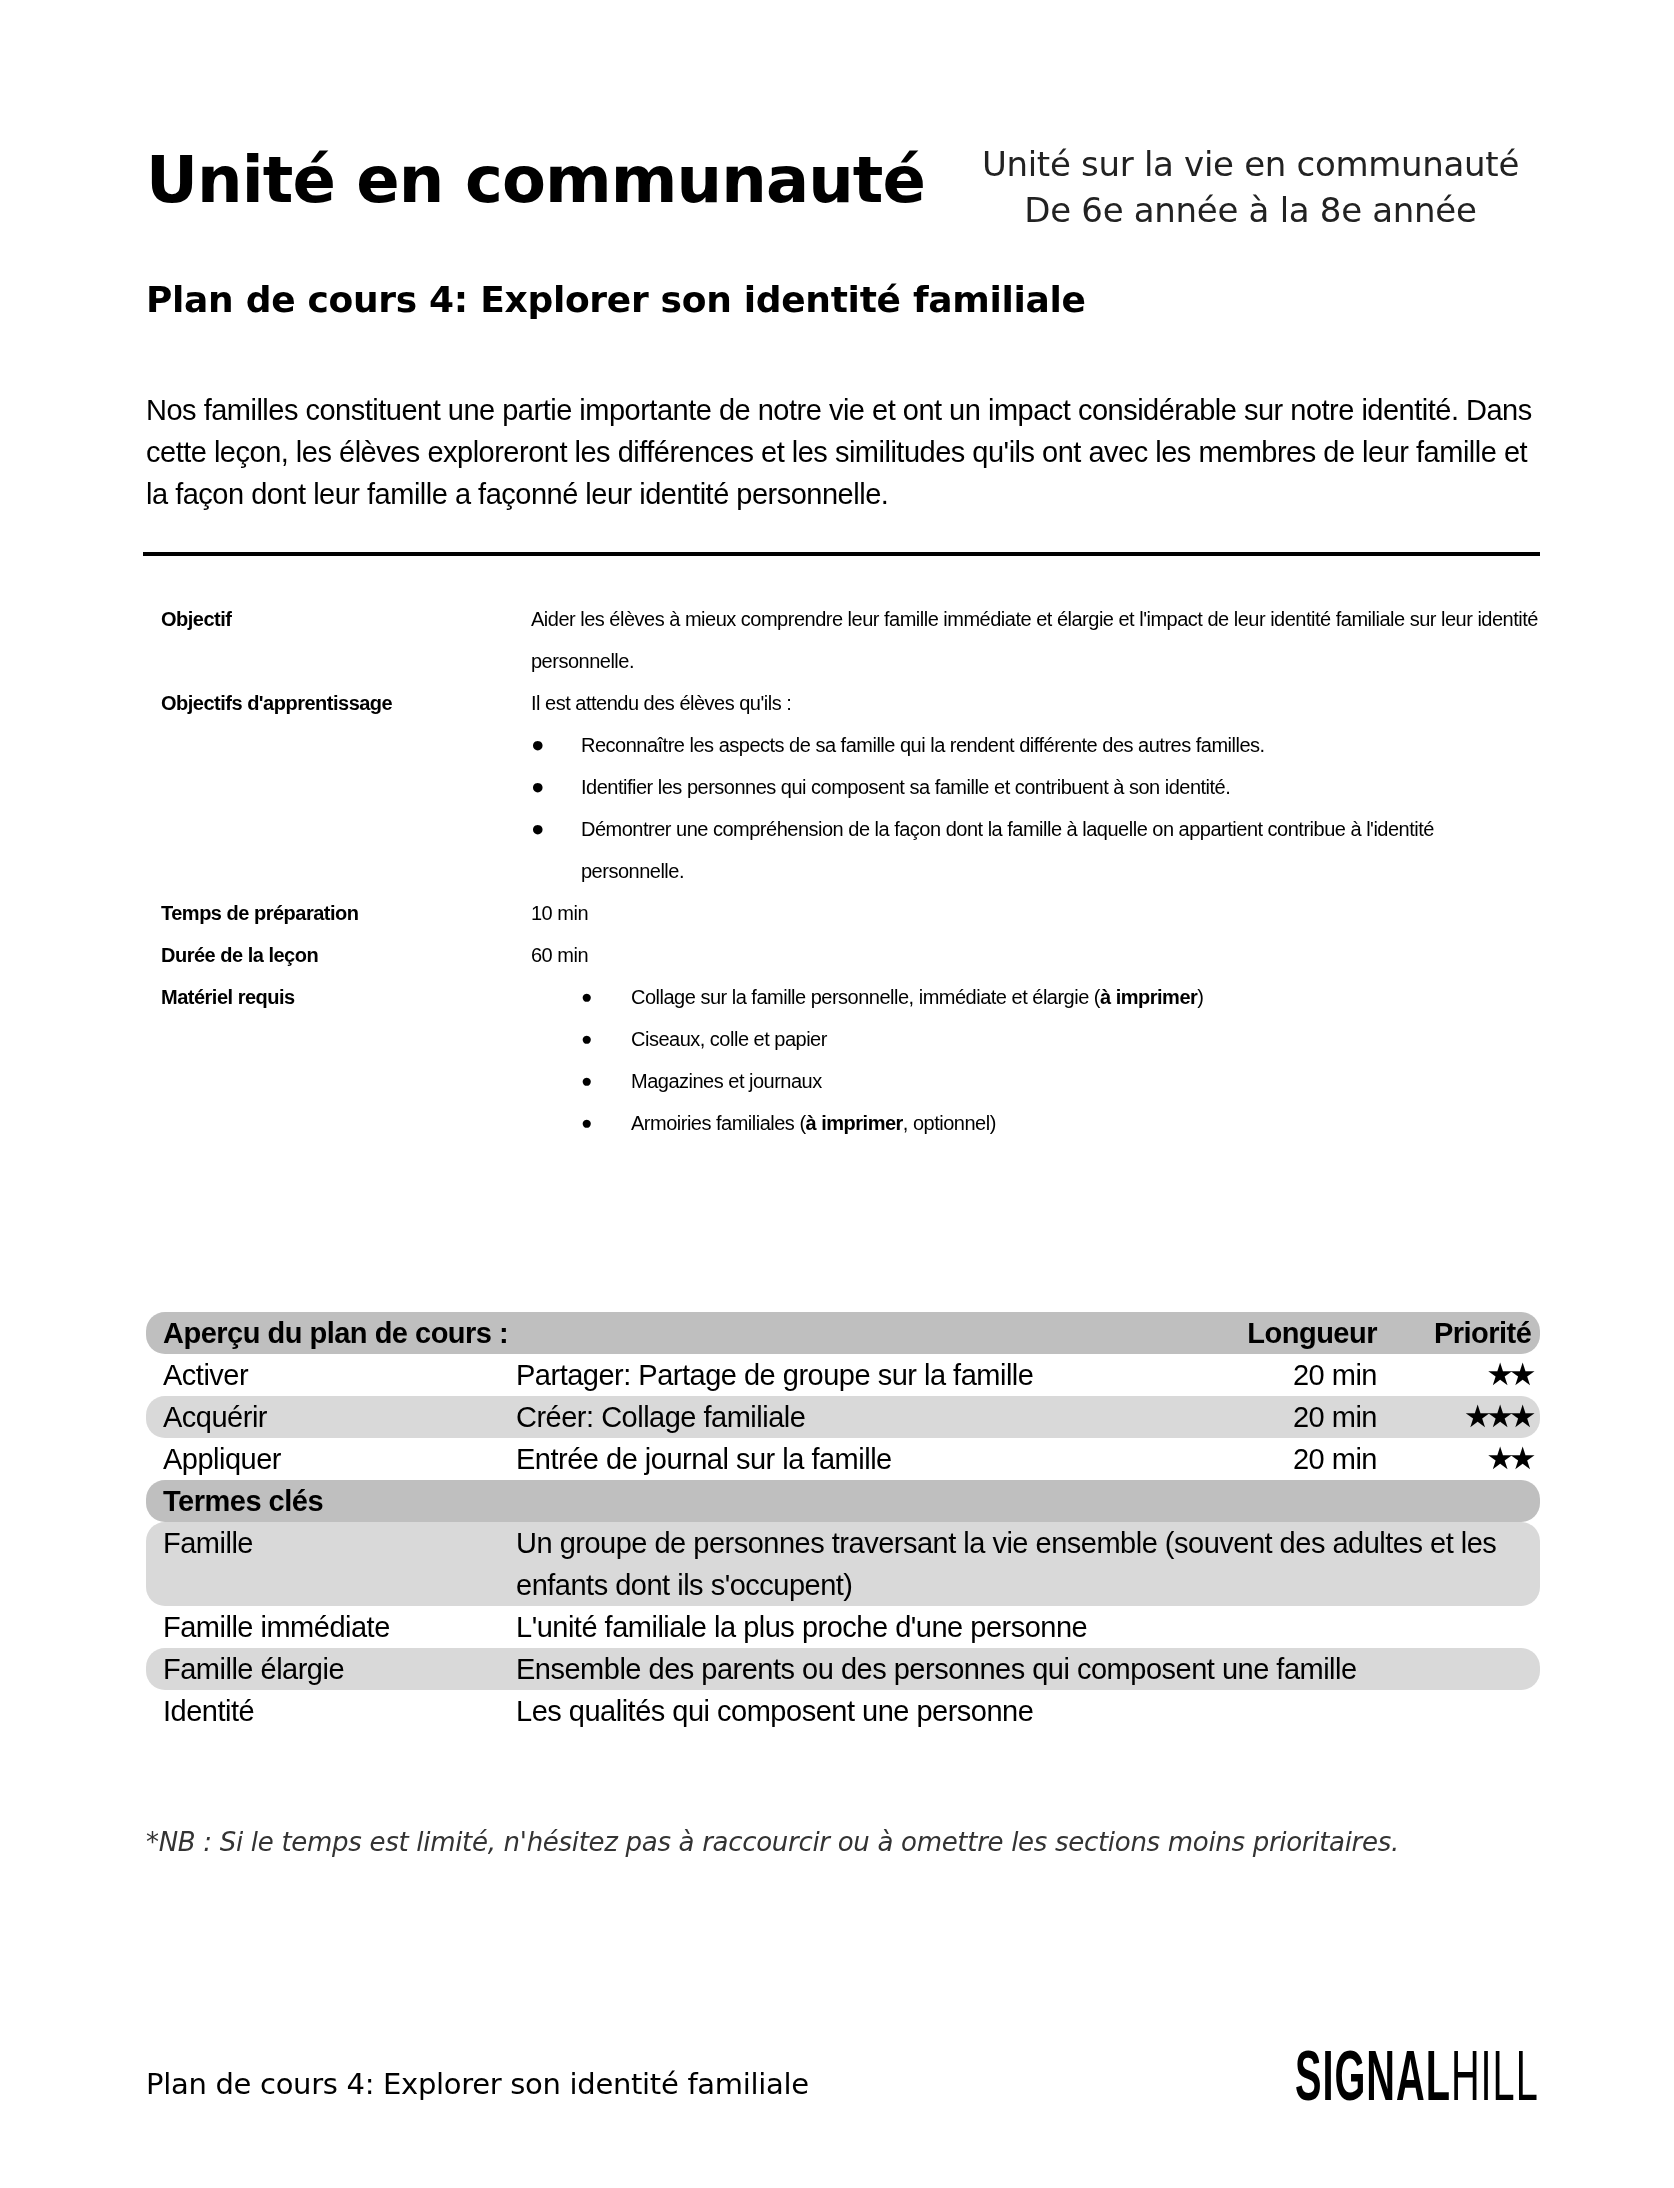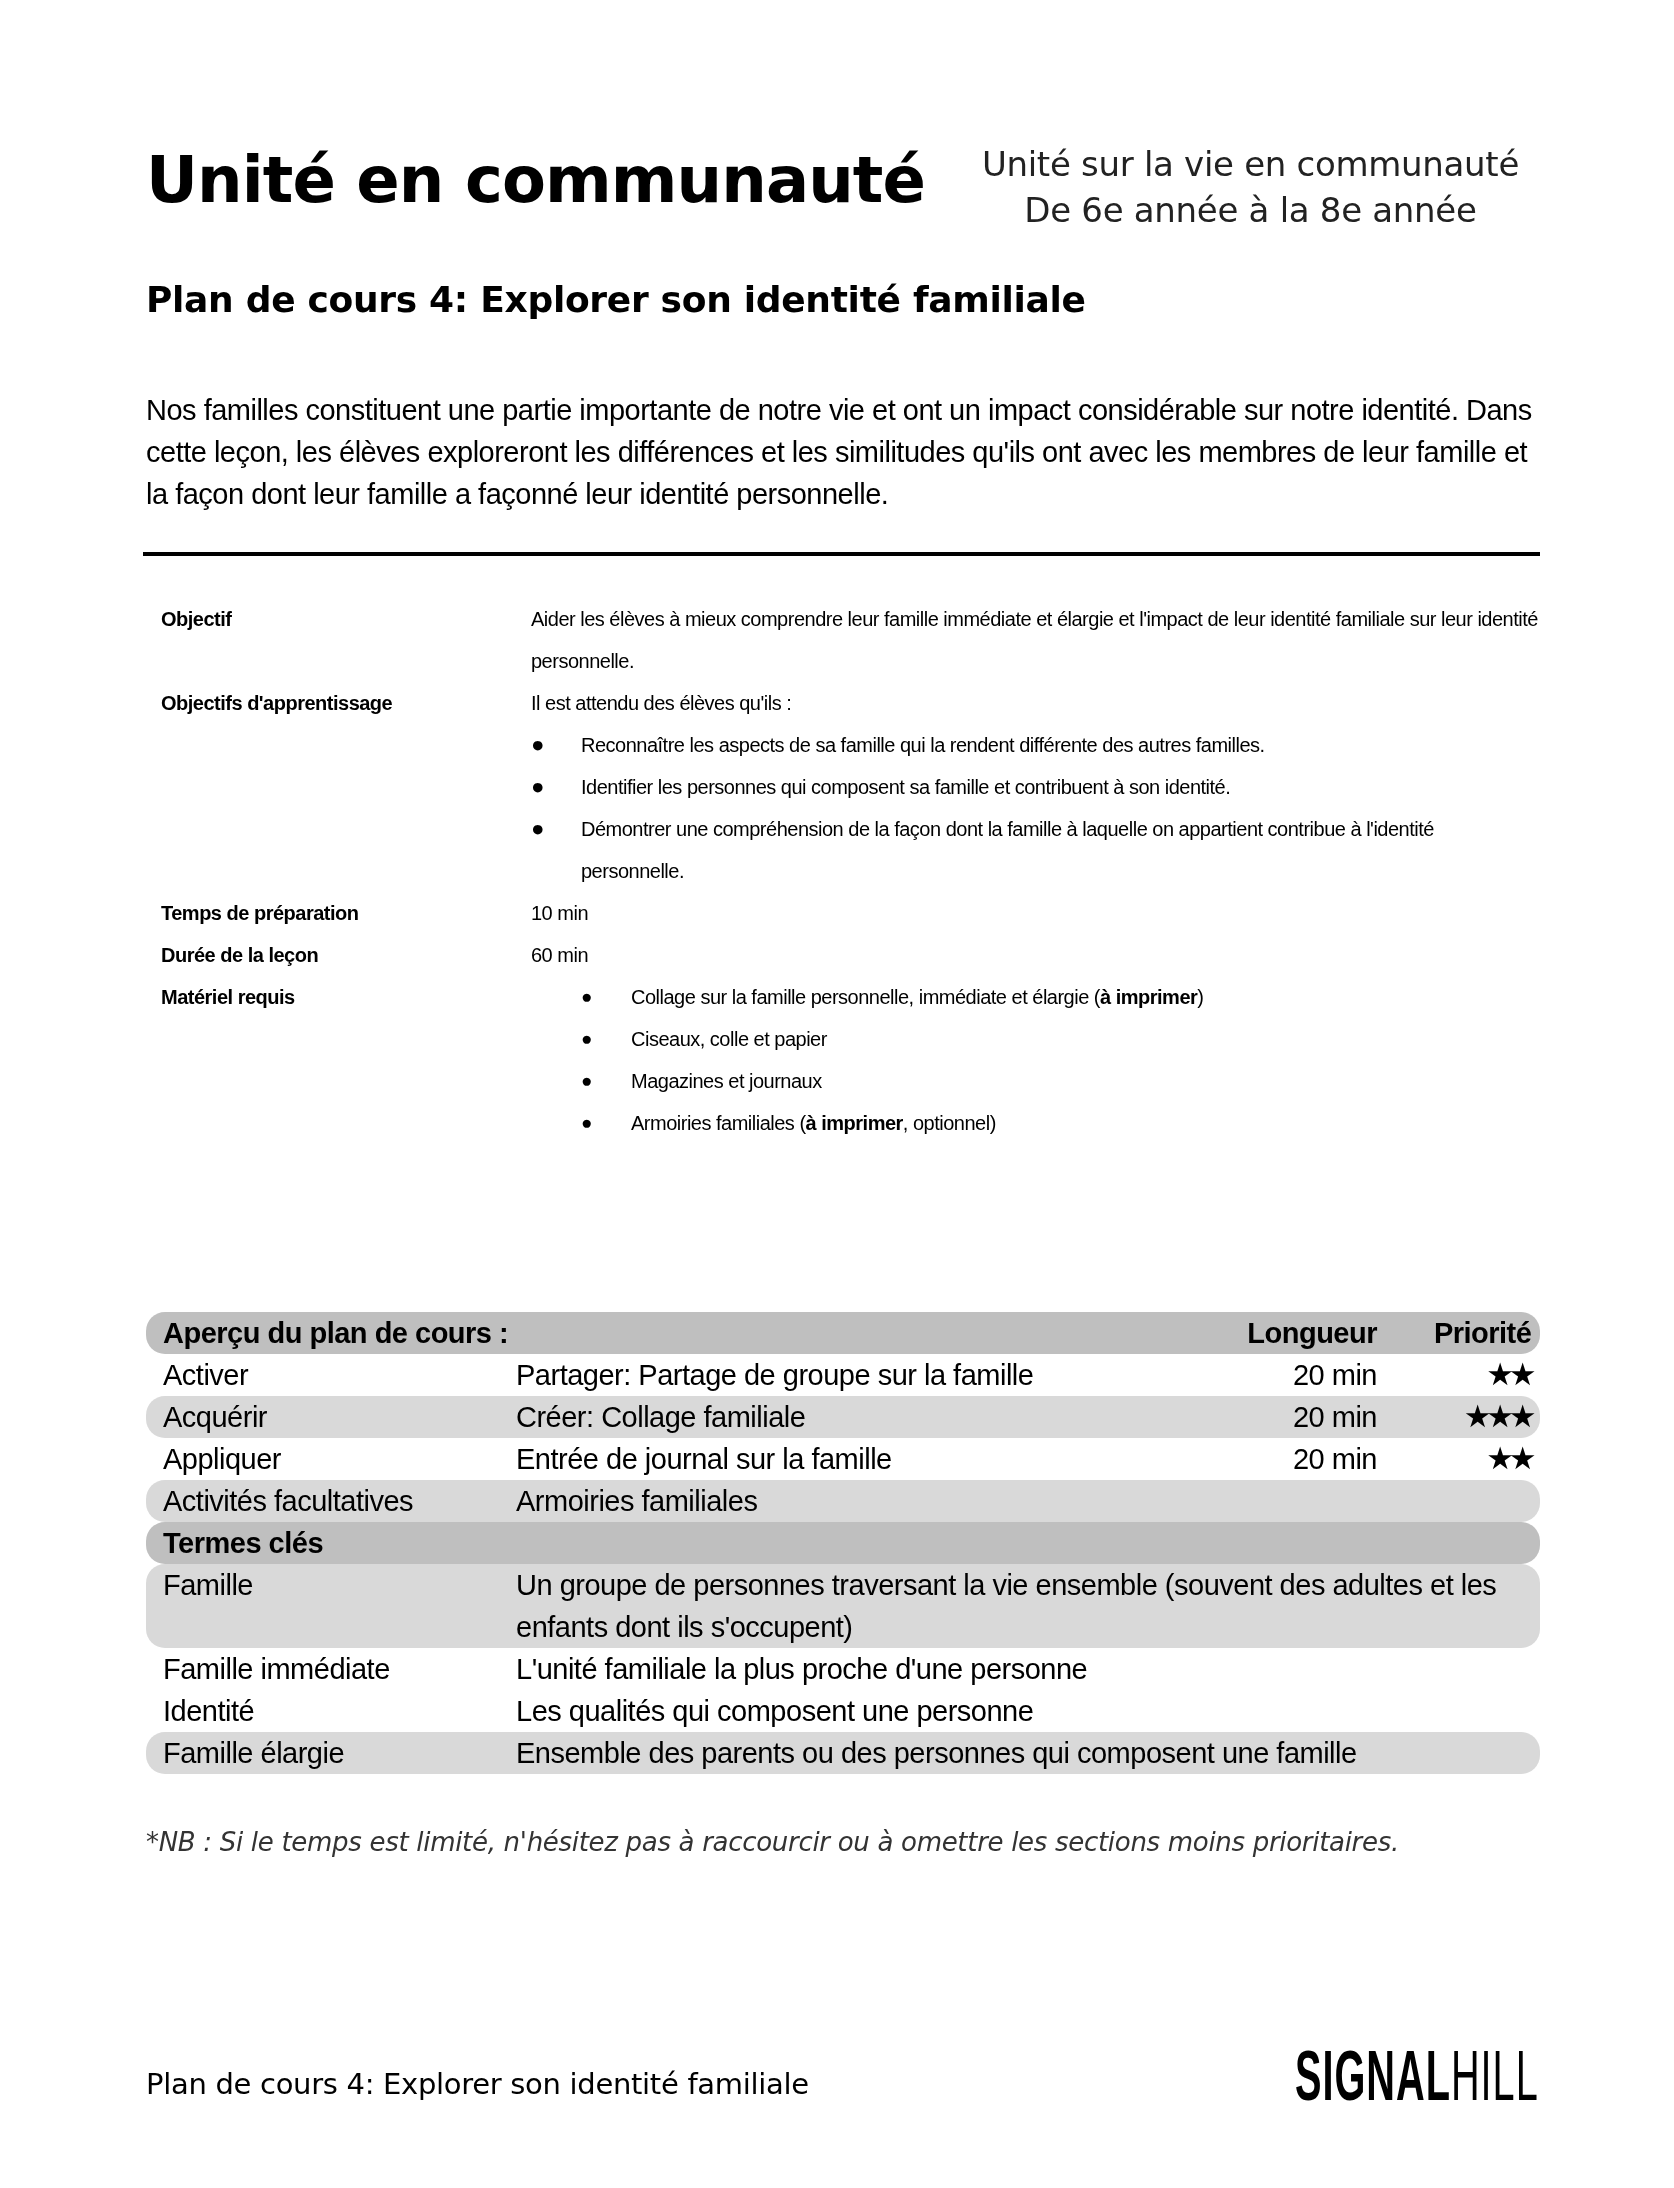--- a/index.html
+++ b/index.html
@@ -159,47 +159,41 @@
       <div class="c2">Créer: Collage familiale</div>
       <div class="c3">20 min</div>
       <div class="c4 stars">★★★</div>
     </div>
     <div class="ov-row white">
       <div class="c1">Appliquer</div>
       <div class="c2">Entrée de journal sur la famille</div>
       <div class="c3">20 min</div>
       <div class="c4 stars">★★</div>
     </div>
-    <div class="ov-row alt">
-      <div class="c1">Activités facultatives</div>
-      <div class="c2">Armoiries familiales</div>
-      <div class="c3"></div>
-      <div class="c4 stars"></div>
-    </div>
 
     <div class="ov-row head">
       <div class="c1">Termes clés</div>
       <div class="c2"></div>
     </div>
     <div class="ov-row alt">
       <div class="c1">Famille</div>
       <div class="c2" style="padding-right:34px;">Un groupe de personnes traversant la vie ensemble (souvent des adultes et les enfants dont ils s'occupent)</div>
     </div>
     <div class="ov-row white">
       <div class="c1">Famille immédiate</div>
       <div class="c2">L'unité familiale la plus proche d'une personne</div>
     </div>
-    <div class="ov-row white">
-      <div class="c1">Identité</div>
-      <div class="c2">Les qualités qui composent une personne</div>
-    </div>
     <div class="ov-row alt">
       <div class="c1">Famille élargie</div>
       <div class="c2">Ensemble des parents ou des personnes qui composent une famille</div>
     </div>
+    <div class="ov-row white">
+      <div class="c1">Identité</div>
+      <div class="c2">Les qualités qui composent une personne</div>
+    </div>
   </div>
 
   <div class="note">*NB : Si le temps est limité, n'hésitez pas à raccourcir ou à omettre les sections moins prioritaires.</div>
 
   <div class="footer-title">Plan de cours 4: Explorer son identité familiale</div>
   <div class="logo"><span class="strong">SIGNAL</span><span class="light">HILL</span></div>
 
 </div>
 
 

